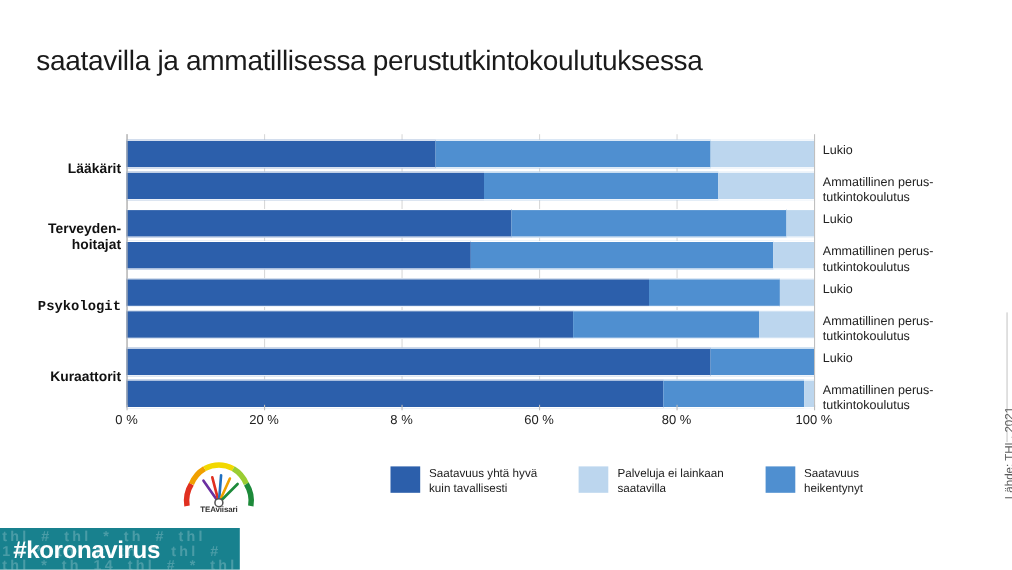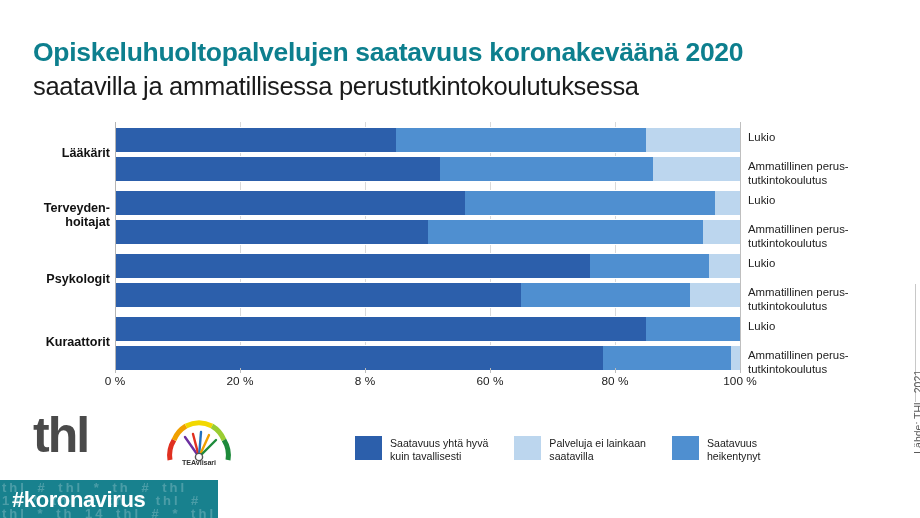--- a/index.html
+++ b/index.html
@@ -94,21 +94,21 @@
     letter-spacing: -2px; line-height: 1;
   }
   .tea-logo { position: absolute; left: 160px; top: 410px; width: 78px; height: 62px; }
   .tea-caption {
     position: absolute; left: 160px; top: 458px; width: 78px;
     text-align: center; font-size: 7.2px; font-weight: bold; color: #333;
     letter-spacing: -0.1px;
   }
 
   
-  .legend { position: absolute; left: 355px; top: 436px; display: flex; gap: 26px; }
+  .legend { position: absolute; left: 355px; top: 424px; display: flex; gap: 38px; }
   .legend-item { display: flex; align-items: flex-start; gap: 8px; }
   .legend-swatch { width: 27px; height: 24px; flex: 0 0 27px; }
   .legend-text { font-size: 10.6px; line-height: 1.25; color: #1a1a1a; padding-top: 1px; }
 
   
   .banner {
     position: absolute; left: 0; top: 480px; width: 218px; height: 38px;
     background: #18818e; overflow: hidden;
   }
   .banner-pattern {
@@ -123,30 +123,29 @@
   }
 
   .frame-line { position: absolute; left: 115px; top: 122px; width: 1px; height: 248px; background: #b5b5b5; }
 </style>
 </head>
 <body>
 
 <div id="infographic">
 
   <div class="title-block">
-    <div class="title-main">Opiskeluhuoltopalvelujen saatavuus koronakeväänä 2020</div>
     <div class="title-sub">saatavilla ja ammatillisessa perustutkintokoulutuksessa</div>
   </div>
 
   <div class="plot-wrap">
 
     <div class="cat-labels" id="cat-labels">
         <div class="cat-label" style="top: 23.5px;">Lääkärit</div>
         <div class="cat-label" style="top: 78.5px;">Terveyden-<br>hoitajat</div>
-        <div class="cat-label" style="top: 149.5px;">Psykologit</div>
+        <div class="cat-label" style="top: 149.5px; font-family: Liberation Mono, monospace;">Psykologit</div>
         <div class="cat-label" style="top: 212.5px;">Kuraattorit</div>
       </div>
 
     <div class="axis-area" id="axis-area">
         <div class="gridline axis-edge" style="left: 0px;"></div>
         <div class="gridline" style="left: 125px;"></div>
         <div class="gridline" style="left: 250px;"></div>
         <div class="gridline" style="left: 375px;"></div>
         <div class="gridline" style="left: 500px;"></div>
         <div class="gridline axis-edge" style="left: 625px;"></div>
@@ -224,21 +223,20 @@
         <div class="xtick-mark" style="left: 625px;"></div>
         <div class="xtick" style="left: 625px;">100 %</div>
       </div>
   </div>
 
   <div class="frame-line"></div>
 
   <div class="source-rule"></div>
   <div class="source">Lähde: THL, 2021</div>
 
-  <div class="thl-logo">thl</div>
 
   <div class="tea-logo">
     <svg viewBox="0 0 78 62" width="78" height="62" aria-hidden="true">
       <g fill="none" stroke-width="5">
         <path d="M10 50 A29 29 0 0 1 14 30" stroke="#e03020"></path>
         <path d="M14 30 A29 29 0 0 1 26 16" stroke="#f0a000"></path>
         <path d="M26 16 A29 29 0 0 1 52 16" stroke="#f2d800"></path>
         <path d="M52 16 A29 29 0 0 1 64 30" stroke="#9acd32"></path>
         <path d="M64 30 A29 29 0 0 1 68 50" stroke="#1d8a3a"></path>
       </g>

